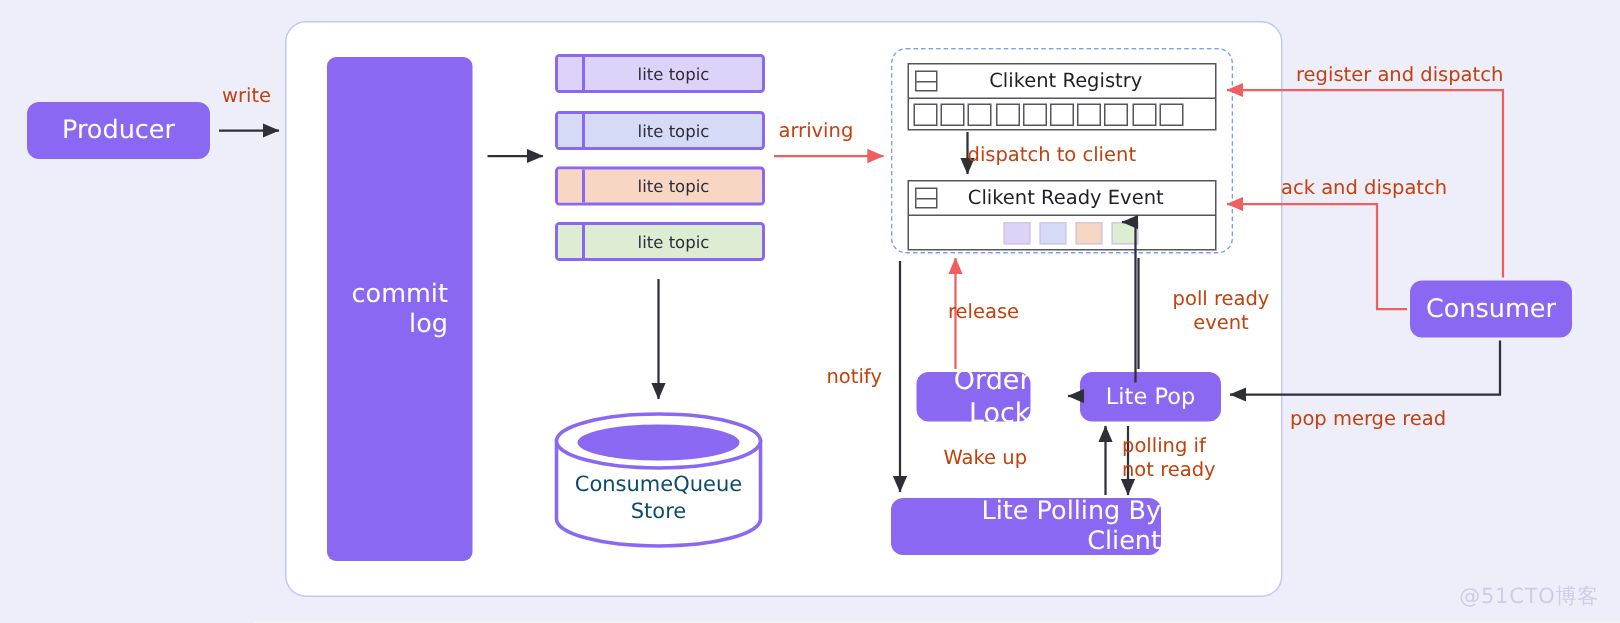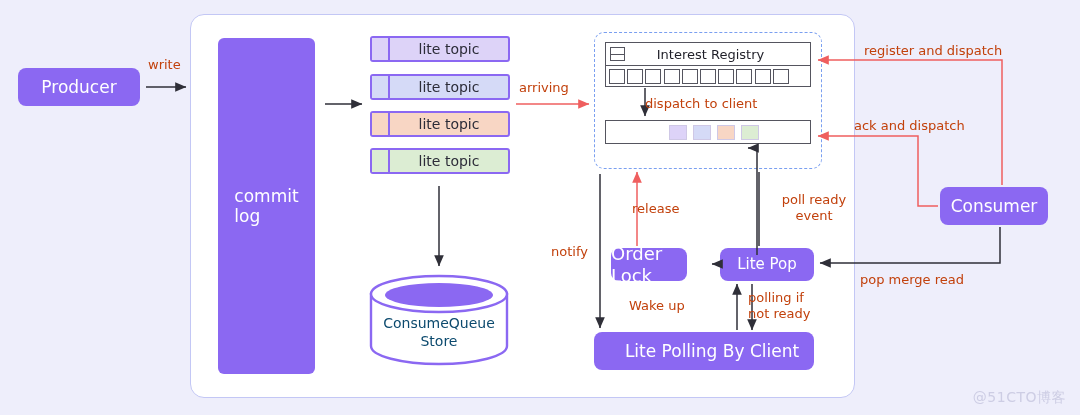--- a/index.html
+++ b/index.html
@@ -16,21 +16,21 @@
   #broker-panel{
     left:190px;top:14px;width:665px;height:384px;
     background:#ffffff;border:1px solid #c3c7f5;border-radius:14px;
     box-sizing:border-box;
   }
 
   
   .node{
     background:#8b68f2;color:#ffffff;border-radius:8px;
     display:flex;align-items:center;justify-content:center;
-    text-align:left;line-height:1.18;box-sizing:border-box;
+    text-align:right;line-height:1.18;box-sizing:border-box;
     font-size:17px;
   }
 
   
   #producer{left:18px;top:68px;width:122px;height:38px;font-size:17px;}
   #consumer{left:940px;top:187px;width:108px;height:38px;font-size:17px;}
 
   
   #commit-log{
     left:218px;top:38px;width:97px;height:336px;border-radius:6px;
@@ -39,21 +39,21 @@
 
   
   .topic{
     position:absolute;left:370px;width:140px;height:26px;
     border:2px solid #8b68f2;border-radius:3px;box-sizing:border-box;
     display:flex;align-items:stretch;
   }
   .topic .seg{width:18px;border-right:2px solid #8b68f2;box-sizing:border-box;}
   .topic .tlabel{
     flex:1;display:flex;align-items:center;justify-content:center;
-    font-size:14px;color:#2c2c38;
+    font-size:11px;color:#2c2c38;
   }
   .t0{top:36px;}
   .t1{top:74px;}
   .t2{top:111px;}
   .t3{top:148px;}
 
   
   #cq-store{left:368px;top:272px;width:142px;height:96px;}
   #cq-store svg{display:block;}
   #cq-label{
@@ -91,21 +91,21 @@
 
   .cells{height:20px;display:flex;align-items:center;padding:0 3px;gap:2.2px;}
   .cell{width:16px;height:15px;border:1.5px solid #55555f;box-sizing:border-box;background:#fff;}
 
   .chips{height:22px;display:flex;align-items:center;gap:6px;padding-left:63px;}
   .chip{width:18px;height:15px;border:1px solid #cfc8e6;box-sizing:border-box;}
 
   
   #order-lock{left:611px;top:248px;width:76px;height:33px;font-size:18px;}
   #lite-pop{left:720px;top:248px;width:94px;height:33px;font-size:15px;}
-  #lite-polling{left:594px;top:332px;width:220px;height:38px;font-size:17px;padding-left:16px;}
+  #lite-polling{left:594px;top:332px;width:180px;height:38px;font-size:17px;padding-left:16px;}
 
   
   .lbl{position:absolute;font-size:13px;color:#c2410c;line-height:1.22;}
   .lbl.c{text-align:center;margin-left:15px;}
 
   #lbl-write{left:148px;top:57px;}
   #lbl-arriving{left:519px;top:80px;}
   #lbl-dispatch-client{left:645px;top:96px;}
   #lbl-release{left:632px;top:201px;}
   #lbl-notify{left:551px;top:244px;}
@@ -166,37 +166,41 @@
     </svg>
   </div>
   <div id="cq-label" style="white-space:pre-line">ConsumeQueue
 Store</div>
 
   <div class="abs" id="registry-group"></div>
 
   <div class="tablebox" id="interest-registry">
     <div class="tb-head">
       <span class="tb-icon"></span>
-      <span class="ttl">Interest Registry</span>
+      <span class="ttl">Clikent Registry</span>
     </div>
     <div class="cells">
       <span class="cell"></span>
       <span class="cell"></span>
       <span class="cell"></span>
       <span class="cell"></span>
       <span class="cell"></span>
       <span class="cell"></span>
       <span class="cell"></span>
       <span class="cell"></span>
       <span class="cell"></span>
       <span class="cell"></span>
     </div>
   </div>
 
   <div class="tablebox" id="client-ready-event">
+    <div class="tb-head">
+      <span class="tb-icon"></span>
+      <span class="ttl">Clikent Ready Event</span>
+    </div>
     <div class="chips">
       <span class="chip" style="background:#ddd3f8"></span>
       <span class="chip" style="background:#d5daf7"></span>
       <span class="chip" style="background:#f8d6c4"></span>
       <span class="chip" style="background:#dcedd3"></span>
     </div>
   </div>
 
   <div class="abs node" id="order-lock">
     <span>Order Lock</span>

